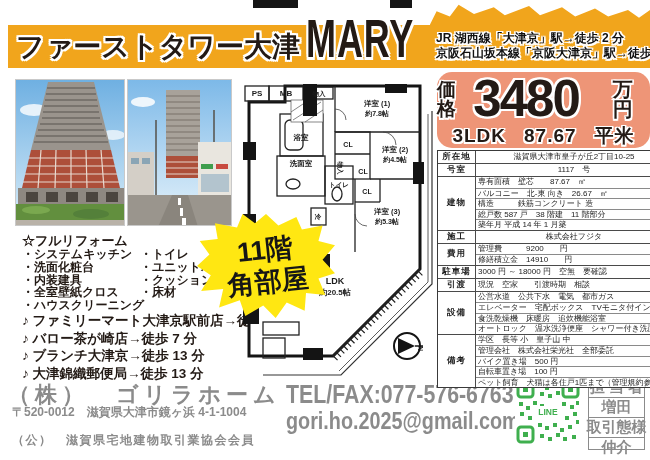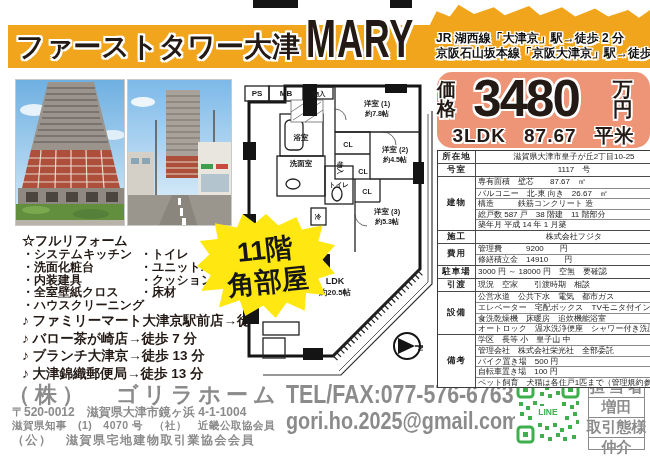--- a/index.html
+++ b/index.html
@@ -421,21 +421,20 @@
         <div class="tline">管理会社　株式会社栄光社　全部委託</div>
         <div class="tline">バイク置き場　500 円</div>
         <div class="tline">自転車置き場　100 円</div>
         <div class="tline">ペット飼育　犬猫は各住戸1匹まで（管理規約参照）</div>
       </div>
     </div>
   </div>
 
   <div class="abs grey" id="company">（株）　ゴリラホーム</div>
   <div class="abs grey" id="address">〒520-0012　滋賀県大津市鏡ヶ浜 4-1-1004</div>
-  <div class="abs grey" id="license1">滋賀県知事　(1)　4070 号　（社）　近畿公取協会員</div>
   <div class="abs grey" id="license2">（公）　滋賀県宅地建物取引業協会会員</div>
   <div class="abs grey" id="tel">TEL/FAX:077-576-6763</div>
   <div class="abs grey" id="email">gori.ho.2025@gmail.com</div>
 
   <div class="abs" id="qr">
     <svg width="66" height="66" viewBox="0 0 66 66">
       <rect x="0" y="0" width="66" height="66" fill="#ffffff"></rect>
       <g fill="none" stroke="#3faf4e" stroke-width="3">
         <rect x="3" y="3" width="15" height="15" rx="3"></rect>
         <rect x="48" y="3" width="15" height="15" rx="3"></rect>

